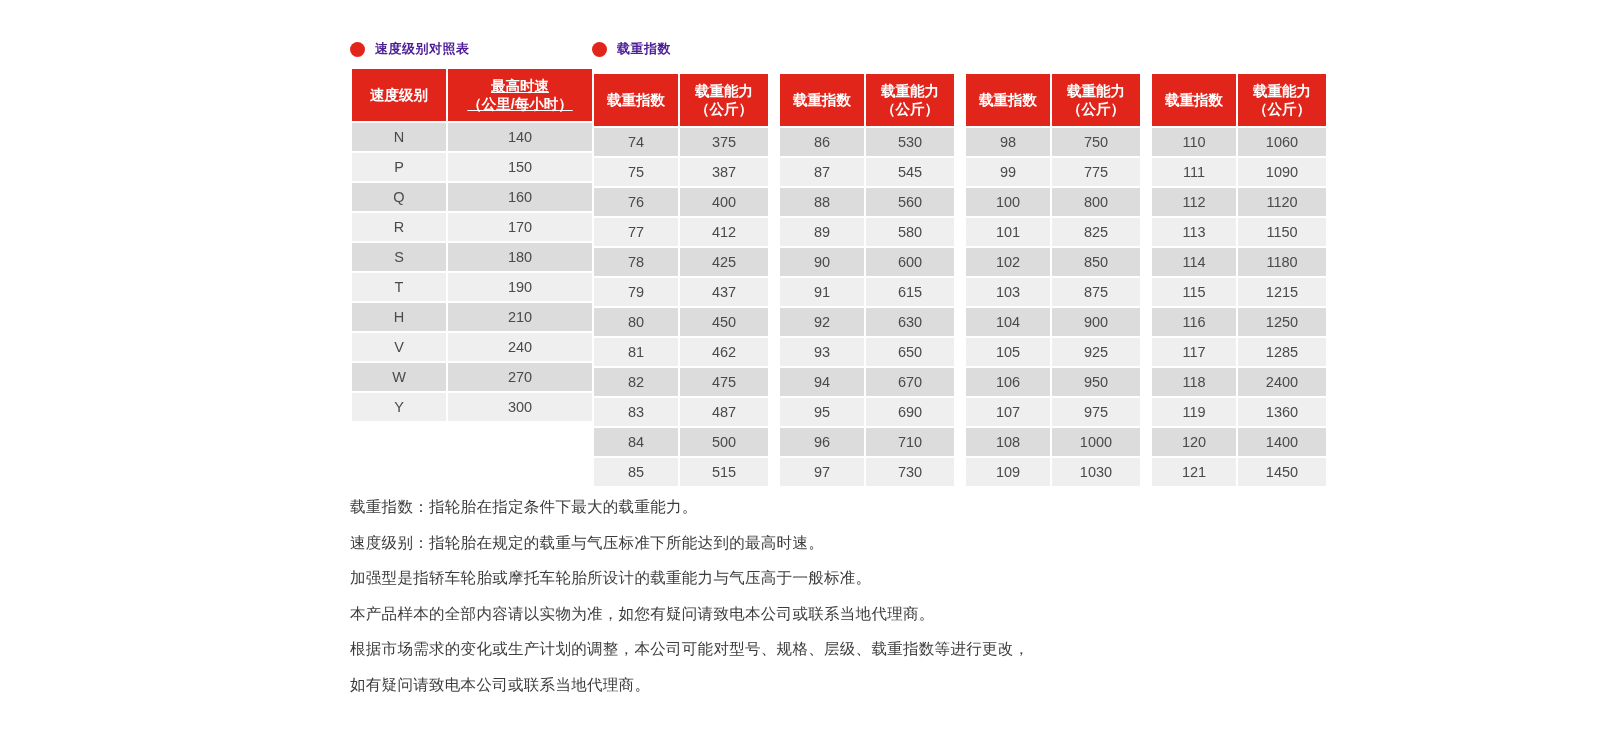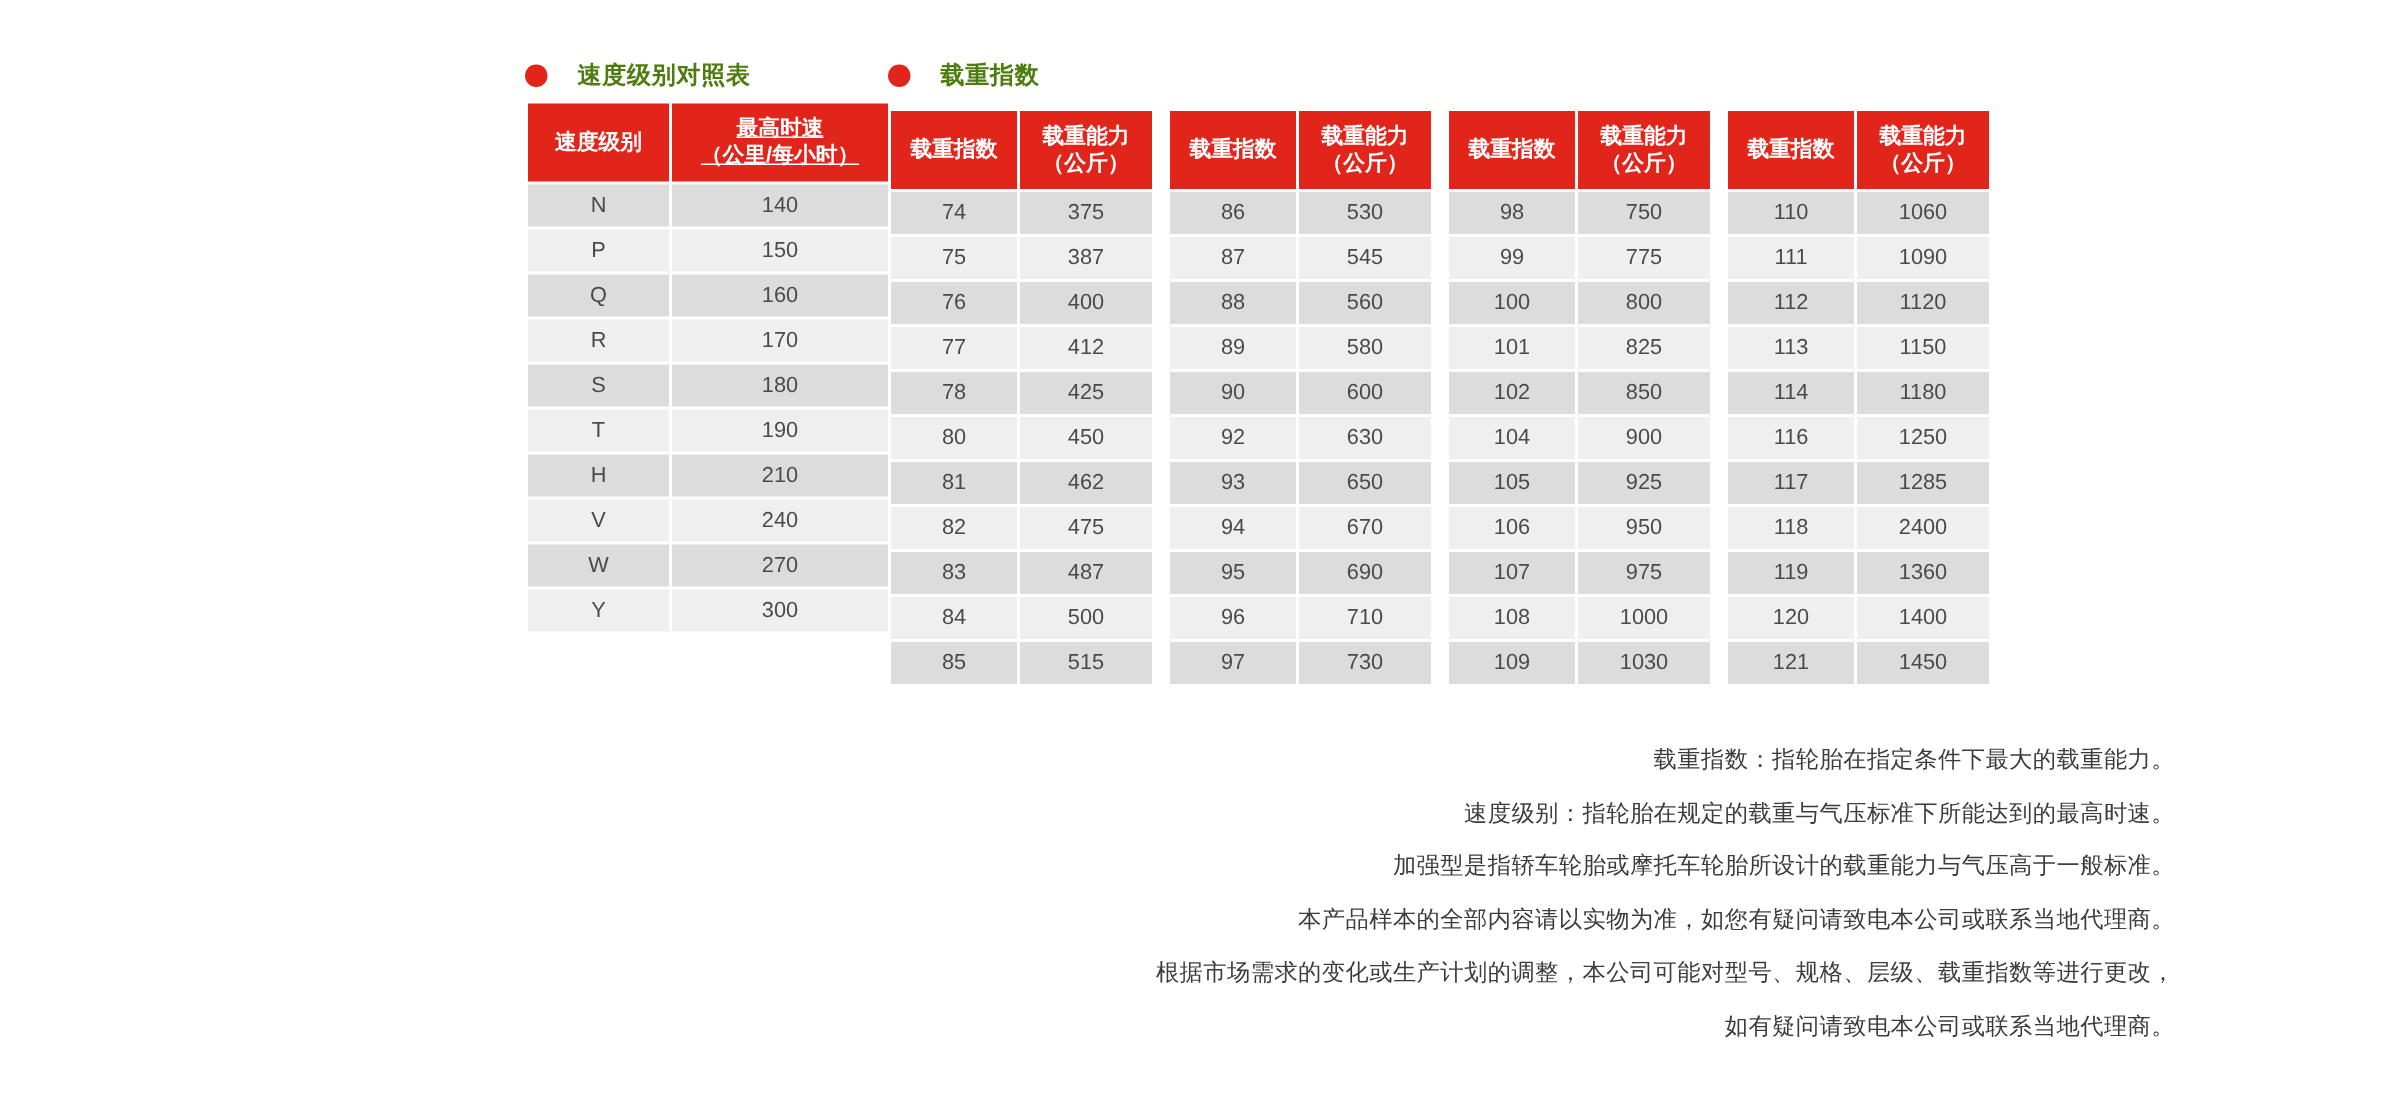--- a/index.html
+++ b/index.html
@@ -18,24 +18,24 @@
   .page {
     position: relative;
     width: 1600px;
     height: 734px;
   }
   
   .section-title {
     position: absolute;
     display: flex;
     align-items: center;
-    gap: 20px;
-    font-size: 16px;
+    gap: 10px;
+    font-size: 13px;
     font-weight: bold;
-    color: #4d7c0f;
+    color: #4c1d95;
     letter-spacing: 0.5px;
   }
   .bullet {
     width: 15px;
     height: 15px;
     border-radius: 50%;
     background: #e1251b;
     display: inline-block;
     flex: none;
   }
@@ -94,21 +94,20 @@
     left: 350px;
     top: 498px;
     width: 1100px;
   }
   #notes p {
     margin: 0 0 17px 0;
     font-size: 15.5px;
     color: #3c3c3c;
     line-height: 1.2;
     letter-spacing: 0.3px;
-    text-align: right;
   }
 </style>
 </head>
 <body>
 
 <div class="page">
 
   <div class="section-title" id="title-speed">
     <span class="bullet"></span>
     <span>速度级别对照表</span>
@@ -264,20 +263,33 @@
             <td>90</td>
             <td>600</td>
             <td class="gap"></td>
             <td>102</td>
             <td>850</td>
             <td class="gap"></td>
             <td>114</td>
             <td>1180</td>
           </tr>
           <tr>
+            <td>79</td>
+            <td>437</td>
+            <td class="gap"></td>
+            <td>91</td>
+            <td>615</td>
+            <td class="gap"></td>
+            <td>103</td>
+            <td>875</td>
+            <td class="gap"></td>
+            <td>115</td>
+            <td>1215</td>
+          </tr>
+          <tr>
             <td>80</td>
             <td>450</td>
             <td class="gap"></td>
             <td>92</td>
             <td>630</td>
             <td class="gap"></td>
             <td>104</td>
             <td>900</td>
             <td class="gap"></td>
             <td>116</td>

